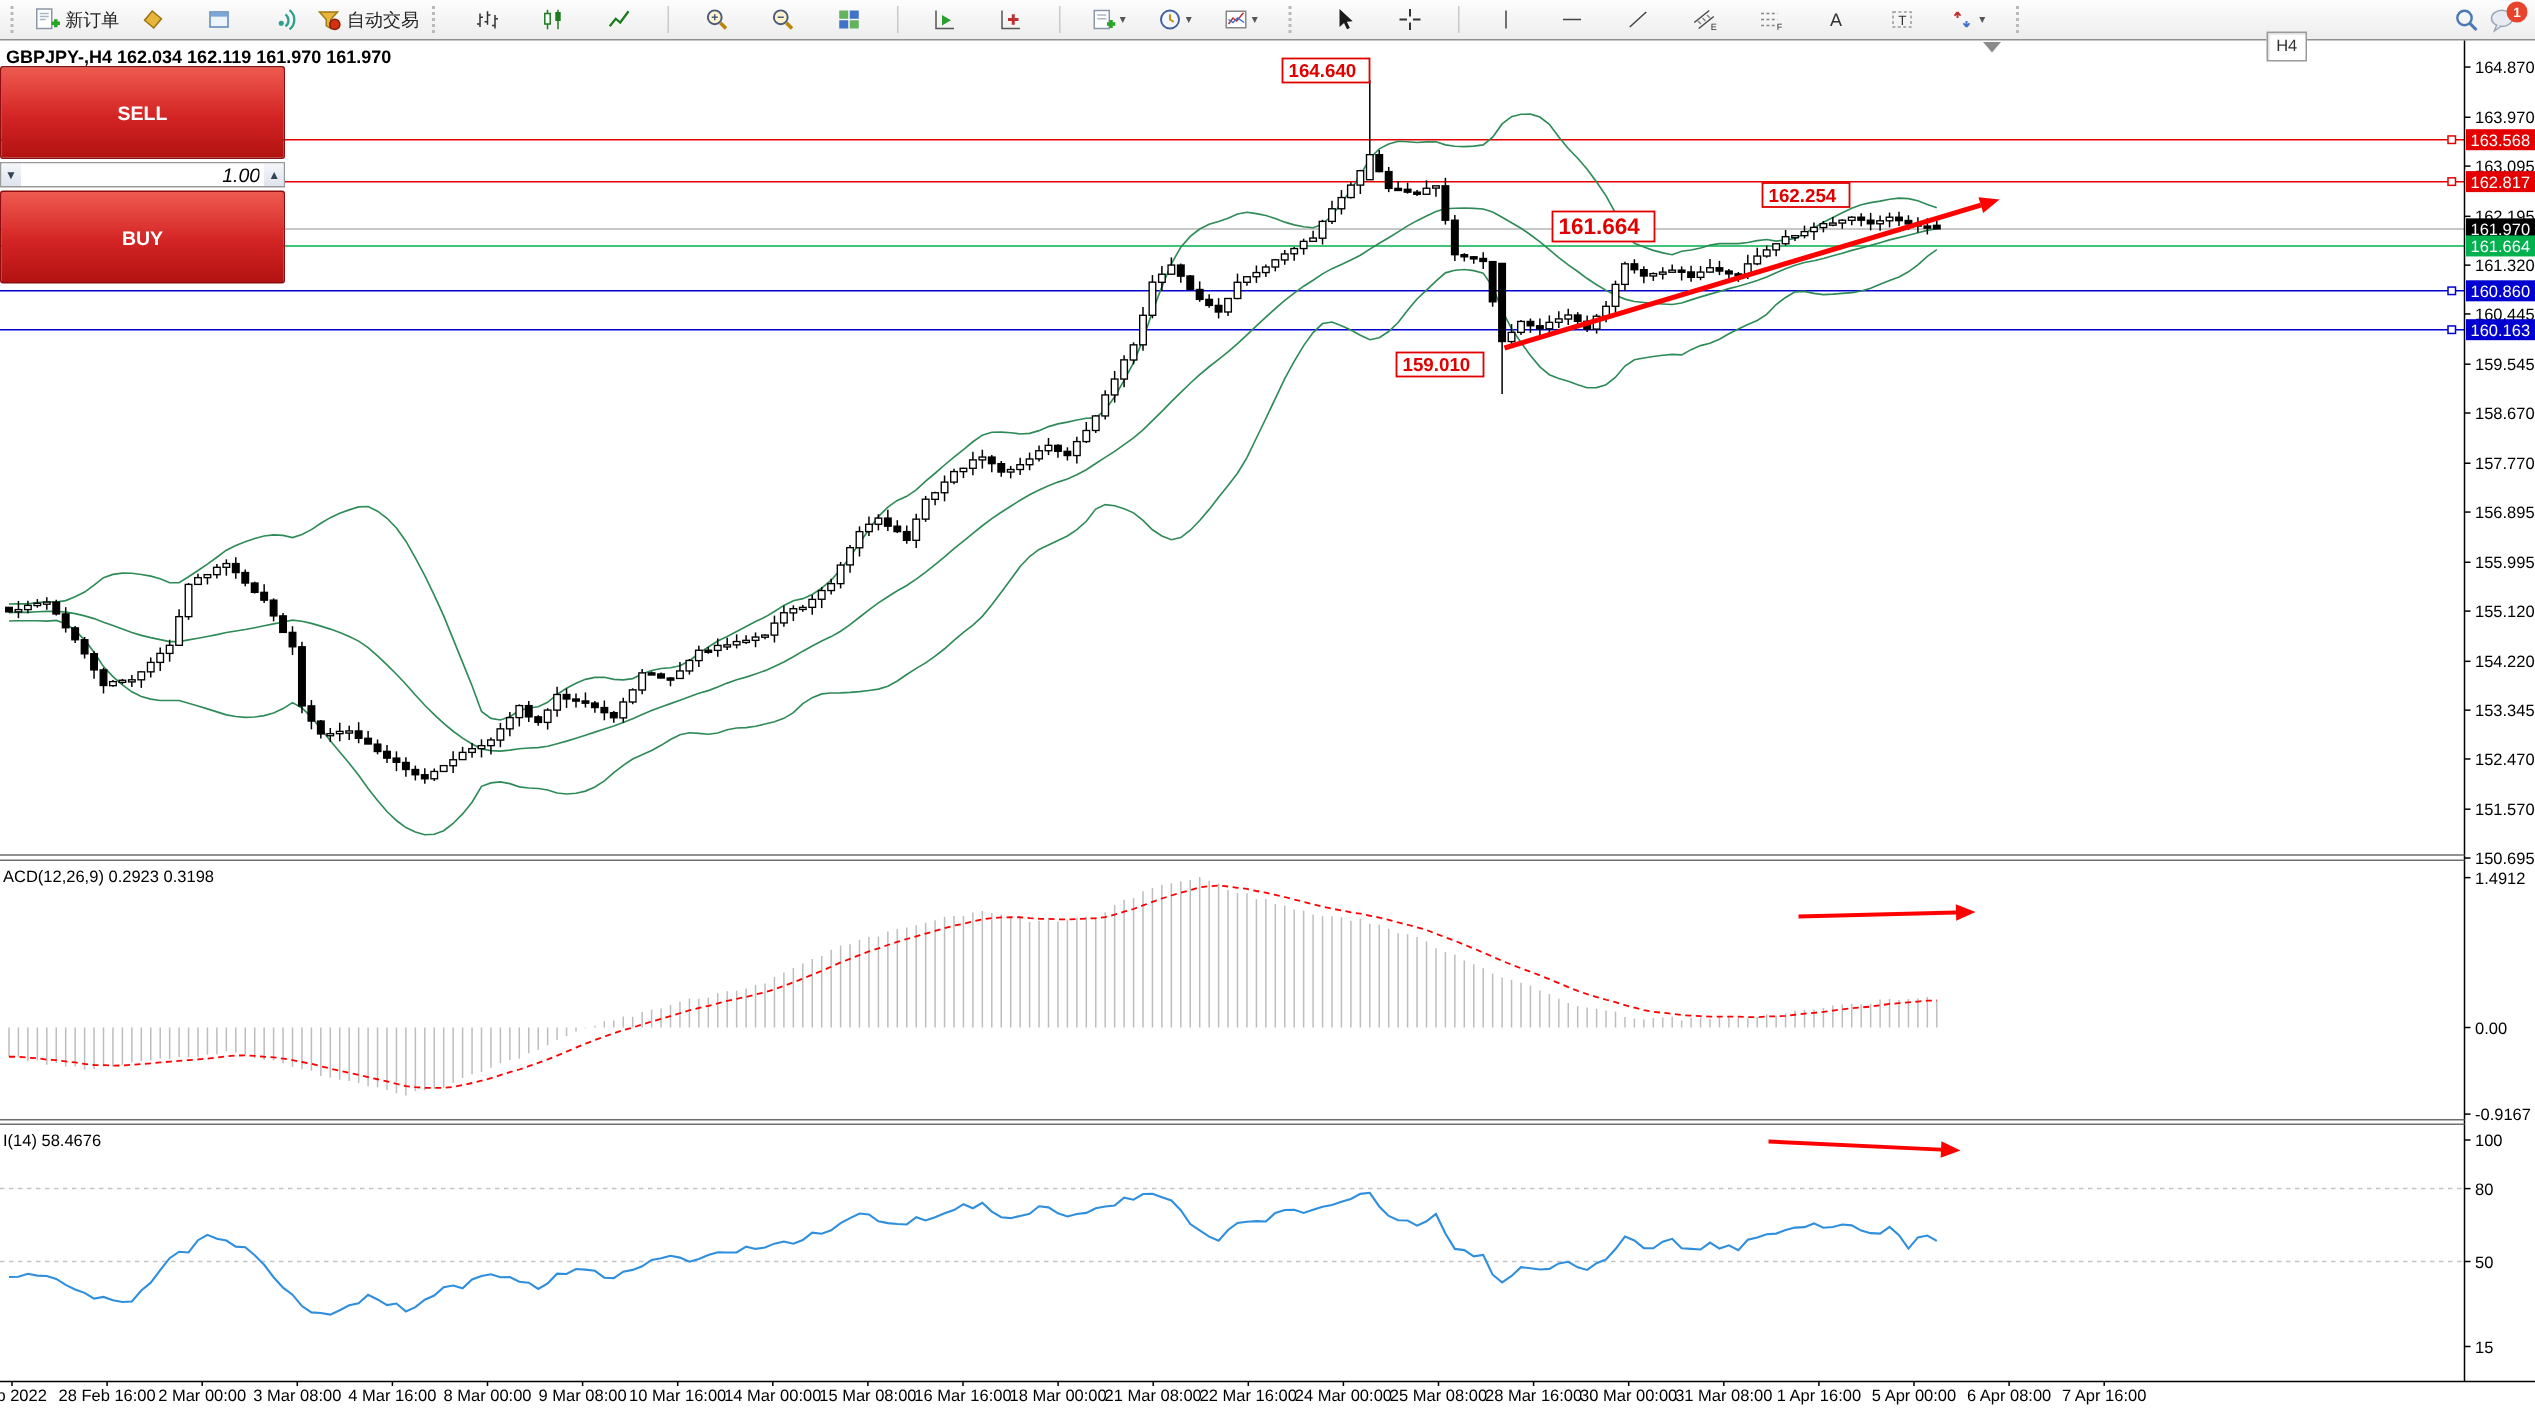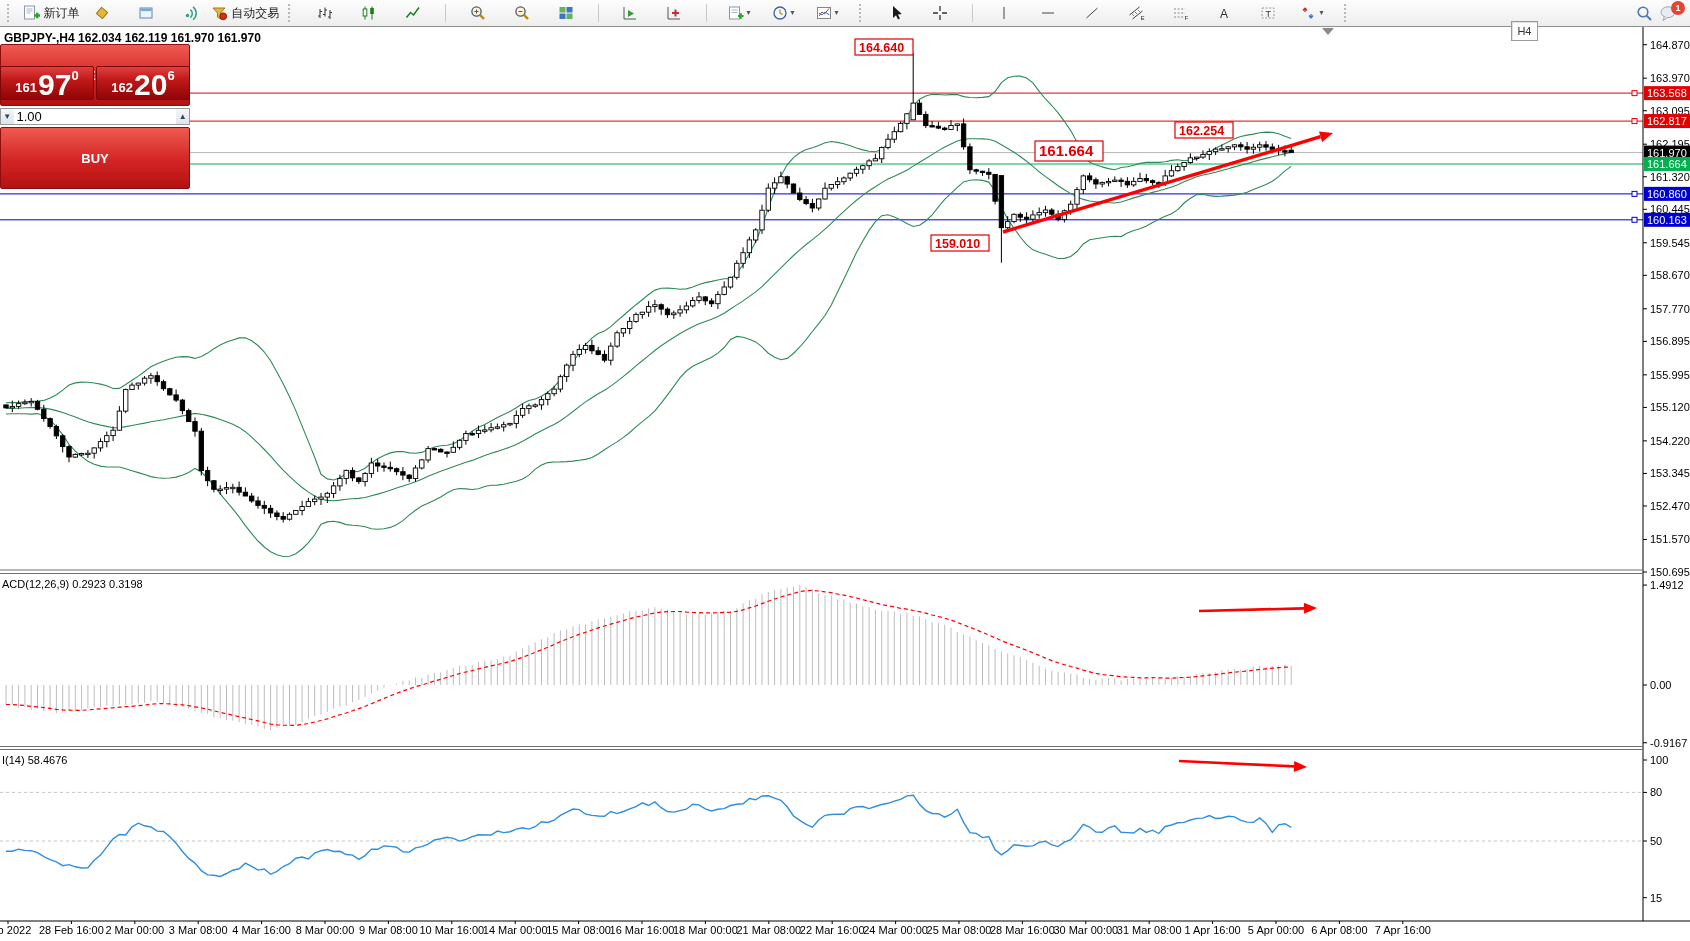--- a/index.html
+++ b/index.html
@@ -22,21 +22,21 @@
     color:#fff;font-size:9px;font-weight:bold;display:flex;align-items:center;justify-content:center;}
   
   .chart-title{position:absolute;left:4px;top:31px;font-size:12px;font-weight:bold;color:#000;z-index:6;}
   
   .trade-panel{position:absolute;left:0px;top:44px;width:190px;z-index:7;font-family:"Liberation Sans",sans-serif;}
   .tp-row1{display:flex;height:21px;gap:2px;flex-direction:column;}
   .tp-btn{flex:0 0 60px;display:flex;align-items:center;justify-content:center;color:#fff;font-size:13px;font-weight:bold;
     background:linear-gradient(#ee5a50,#d32424 55%,#b31212);border:1px solid #8d0e0e;border-radius:2px;}
   .tp-vol{flex:1;display:flex;border:1px solid #9a9a9a;background:#fff;}
   .tp-spin{width:15px;background:linear-gradient(#f4f6fa,#dfe4ec);border:0;color:#345;font-size:8px;padding:0;}
-  .tp-vol input{width:100%;border:0;outline:0;text-align:left;font-size:13px;padding:0 3px;font-family:"Liberation Sans",sans-serif;}
+  .tp-vol input{width:100%;border:0;outline:0;text-align:right;font-size:13px;padding:0 3px;font-family:"Liberation Sans",sans-serif;font-style:italic;}
   .tp-row2{display:flex;height:34px;margin-top:1px;gap:2px;}
   .tp-price{flex:1;display:flex;align-items:flex-end;justify-content:center;color:#fff;
     background:linear-gradient(#e04040,#c11818 40%,#8f0606);border:1px solid #7c0606;border-radius:2px;padding-bottom:1px;}
   .tp-price .sm{font-size:13px;font-weight:bold;margin:0 1px 3px 0;}
   .tp-price .big{font-size:30px;font-weight:bold;line-height:0.9;}
   .tp-price .sup{font-size:13px;font-weight:bold;align-self:flex-start;margin-top:1px;}
   svg text{font-family:"Liberation Sans",sans-serif;}
   #plot{position:absolute;left:0;top:0;z-index:2;}
   .icon svg{display:block;}
 </style>
@@ -319,32 +319,20 @@
 
   <div class="trade-panel">
     <div class="tp-row1">
       <div class="tp-btn">SELL</div>
       <div class="tp-vol">
         <button class="tp-spin">▼</button>
         <input value="1.00" style="">
         <button class="tp-spin">▲</button>
       </div>
       <div class="tp-btn">BUY</div>
-    </div>
-    <div class="tp-row2">
-      <div class="tp-price">
-        <span class="sm">161</span>
-        <span class="big">97</span>
-        <span class="sup">0</span>
-      </div>
-      <div class="tp-price">
-        <span class="sm">162</span>
-        <span class="big">20</span>
-        <span class="sup">6</span>
-      </div>
     </div>
   </div>
 
   <svg id="plot" width="1690" height="941">
     <g id="g-hlines">
         <line x1="0" y1="93.1" x2="1643" y2="93.1" stroke="#e40000" stroke-width="1"></line>
         <rect x="1632" y="90.63439999999973" width="5" height="5" fill="#fff" stroke="#e40000"></rect>
         <line x1="0" y1="121.1" x2="1643" y2="121.1" stroke="#e40000" stroke-width="1"></line>
         <rect x="1632" y="118.5715999999999" width="5" height="5" fill="#fff" stroke="#e40000"></rect>
         <line x1="0" y1="152.6" x2="1643" y2="152.6" stroke="#b4b4b4" stroke-width="1"></line>

